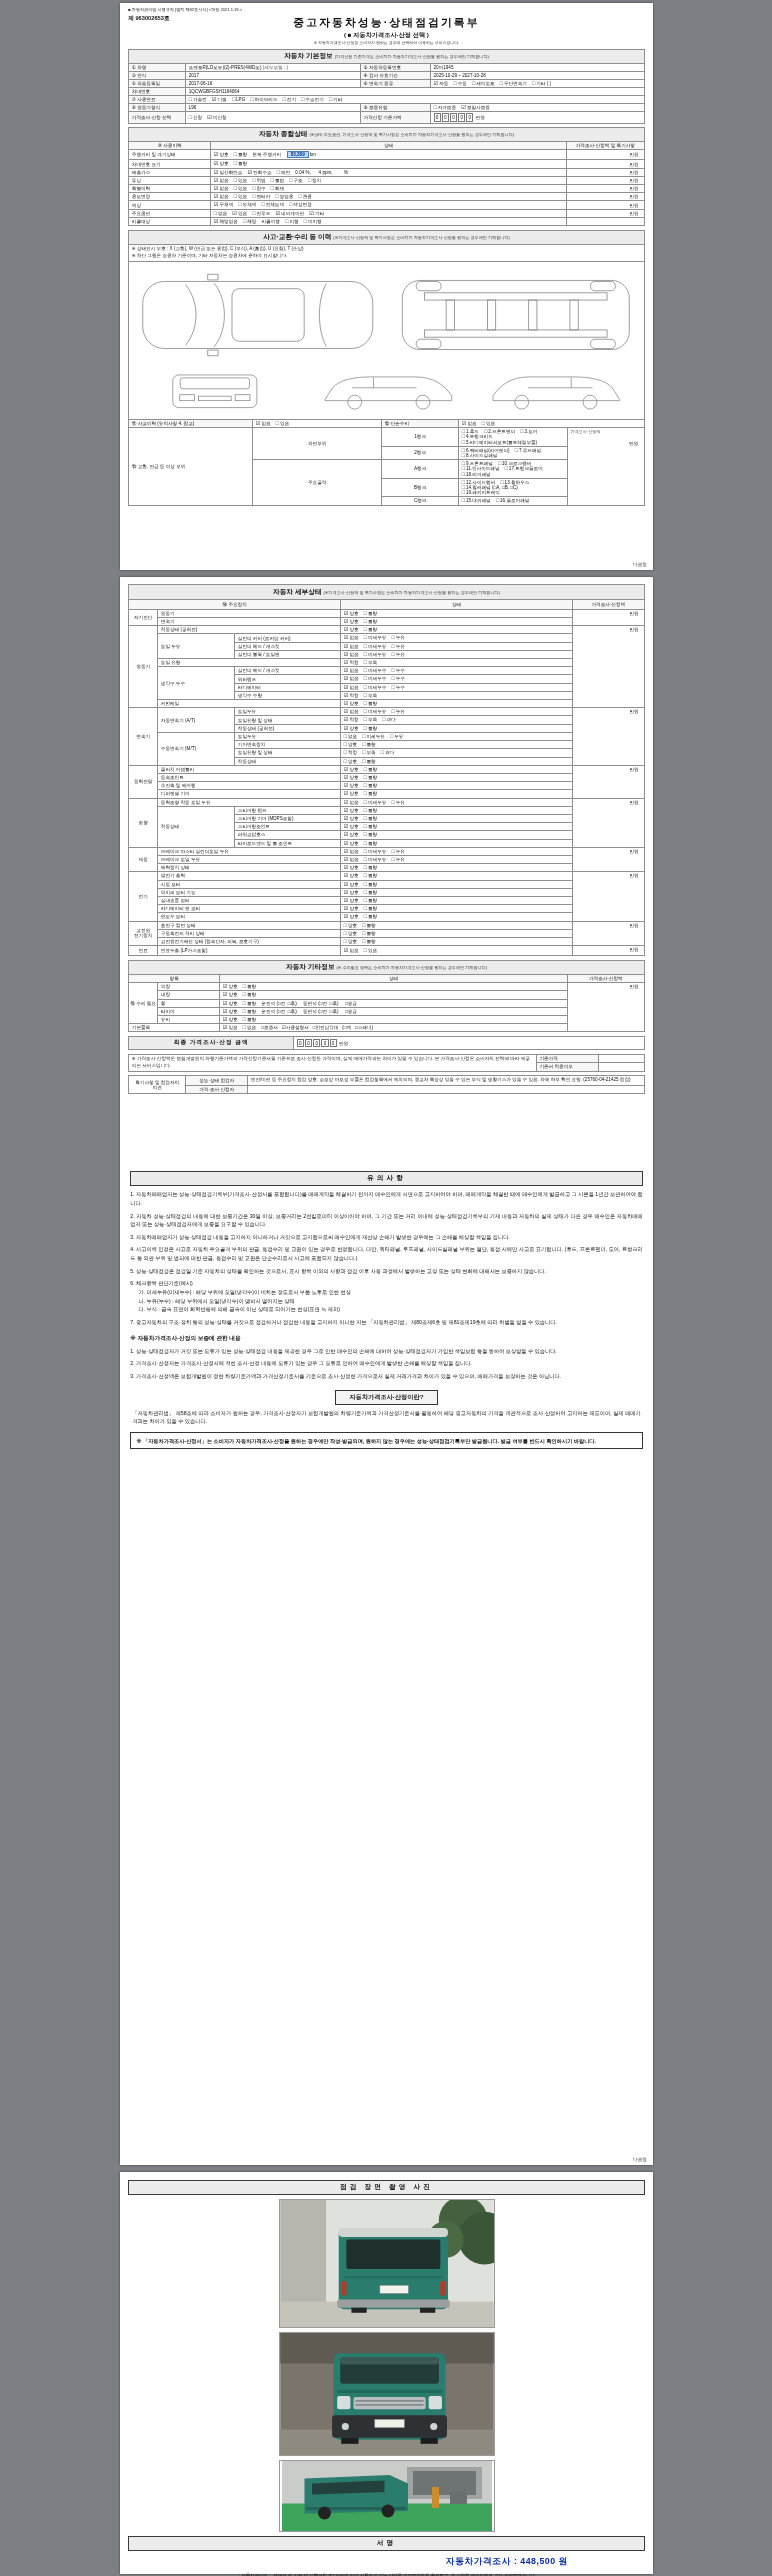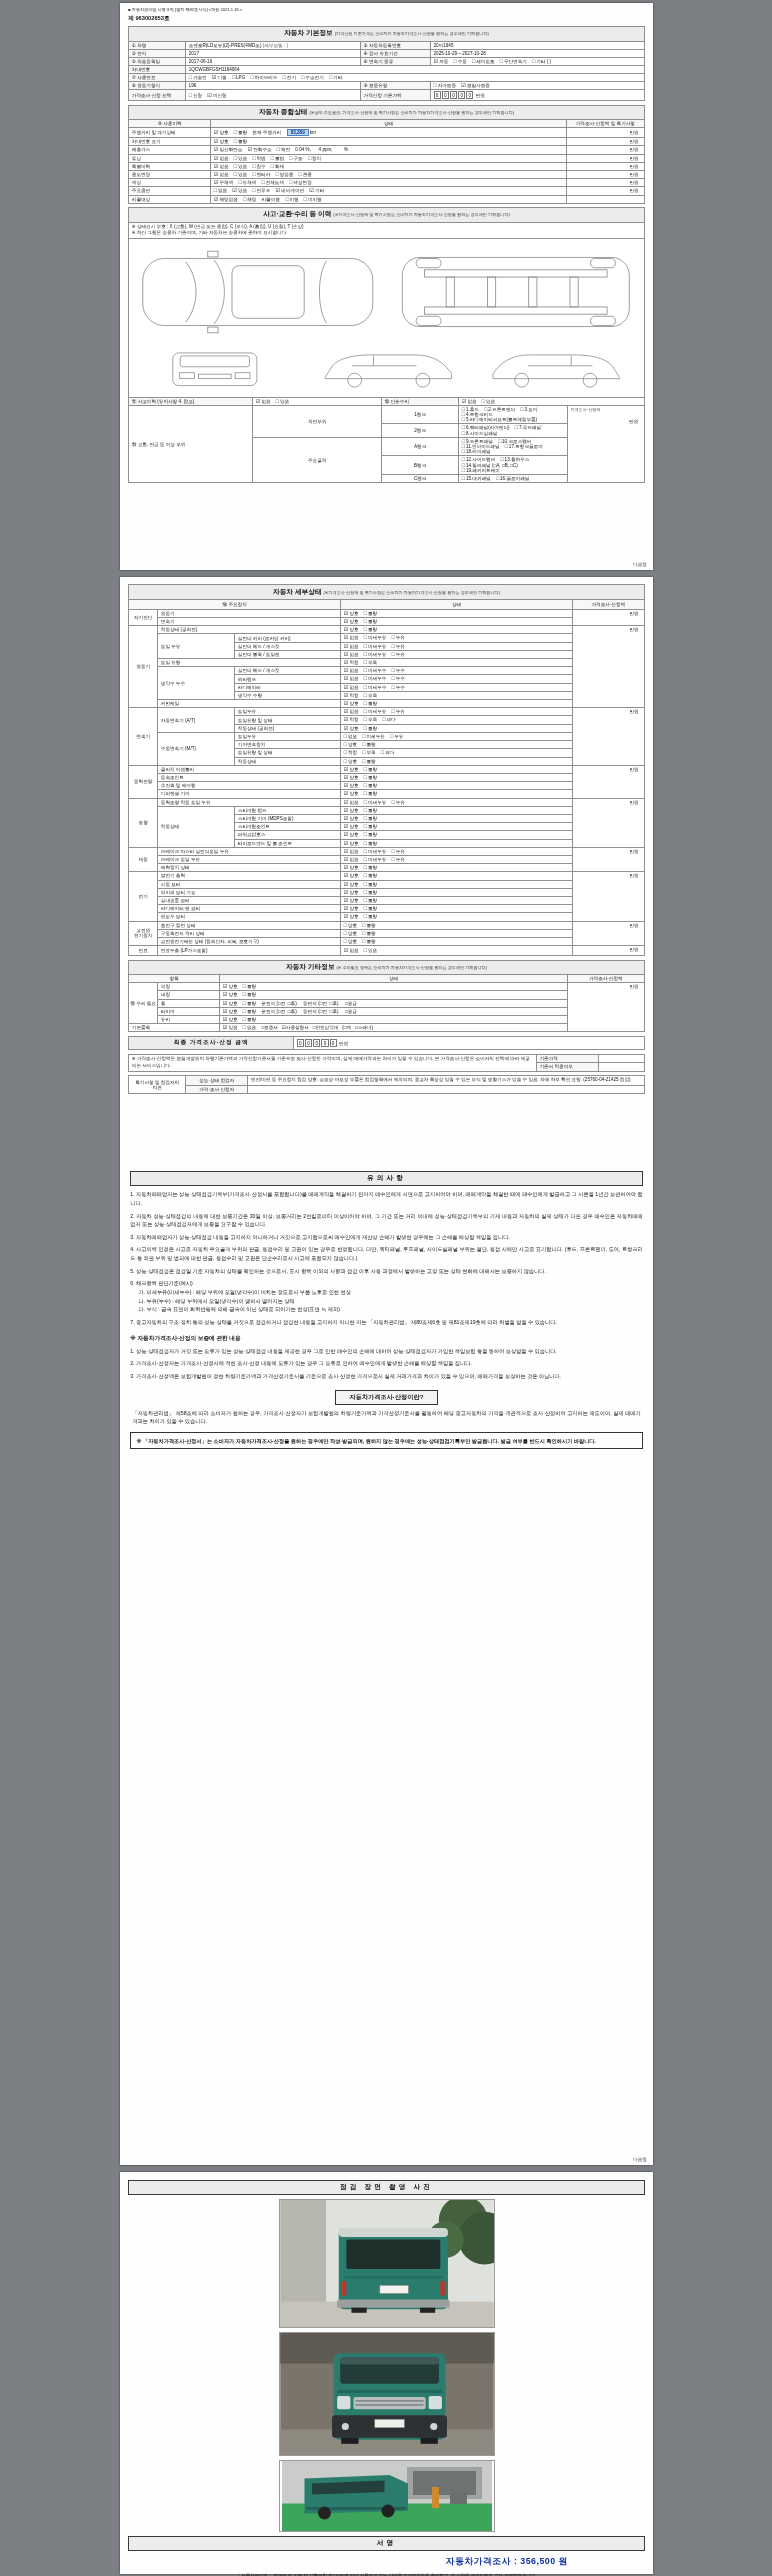--- a/index.html
+++ b/index.html
@@ -86,20 +86,25 @@
   .photo { display:block; width:216px; margin:4.1px auto 0 auto; border:0.5px solid #9a9a9a; }
   .fee { text-align:right; padding-right:77px; font-size:8.8px; font-weight:bold; color:#0c2f9b; margin-top:5.2px; letter-spacing:0.5px; }
   .fineprint { text-align:center; font-size:4.4px; margin-top:4.1px; color:#111; line-height:1.7; }
 </style>
 </head>
 <body>
 
 <div class="page" id="p1">
   <div class="formref">■ 자동차관리법 시행규칙 [별지 제82호서식] &lt;개정 2021.1.19.&gt;</div>
   <div class="docno">제 963002653호</div>
+  <div class="titleblock">
+    <div class="title">중고자동차성능·상태점검기록부</div>
+    <div class="title-sub">( ■ 자동차가격조사·산정 선택 )</div>
+    <div class="title-note">※ 자동차가격조사·산정은 소비자가 원하는 경우에 선택하여 이용하는 서비스입니다.</div>
+  </div>
 
   <table class="tbl">
     <colgroup>
         <col style="width:57px">
         <col style="width:98px">
         <col style="width:77px">
         <col style="width:70px">
         <col style="width:108px">
         <col style="width:106px">
       </colgroup>
@@ -739,20 +744,20 @@
     <rect x="48" y="92" width="200" height="6" fill="#226357"></rect>
     <circle cx="85" cy="104" r="13" fill="#222"></circle>
     <circle cx="212" cy="100" r="13" fill="#222"></circle>
     <rect x="300" y="52" width="14" height="42" fill="#d08a2e"></rect>
     <rect x="336" y="60" width="34" height="26" fill="#6b6f70"></rect>
   </svg>
 
   <div class="bar">서명</div>
   <div class="fee">
     <span>자동차가격조사 :</span>
-    <span>356,500 원</span>
+    <span>448,500 원</span>
   </div>
   <div class="fineprint">
     <div>「자동차관리법」 제58조 및 같은 법 시행규칙 제120조에 따라 자동차의 성능·상태를 점검하였음을 확인하고, 위 사항을 매수인에게 고지·설명하였습니다.</div>
 
   </div>
 </div>
 
 
 </body></html>

